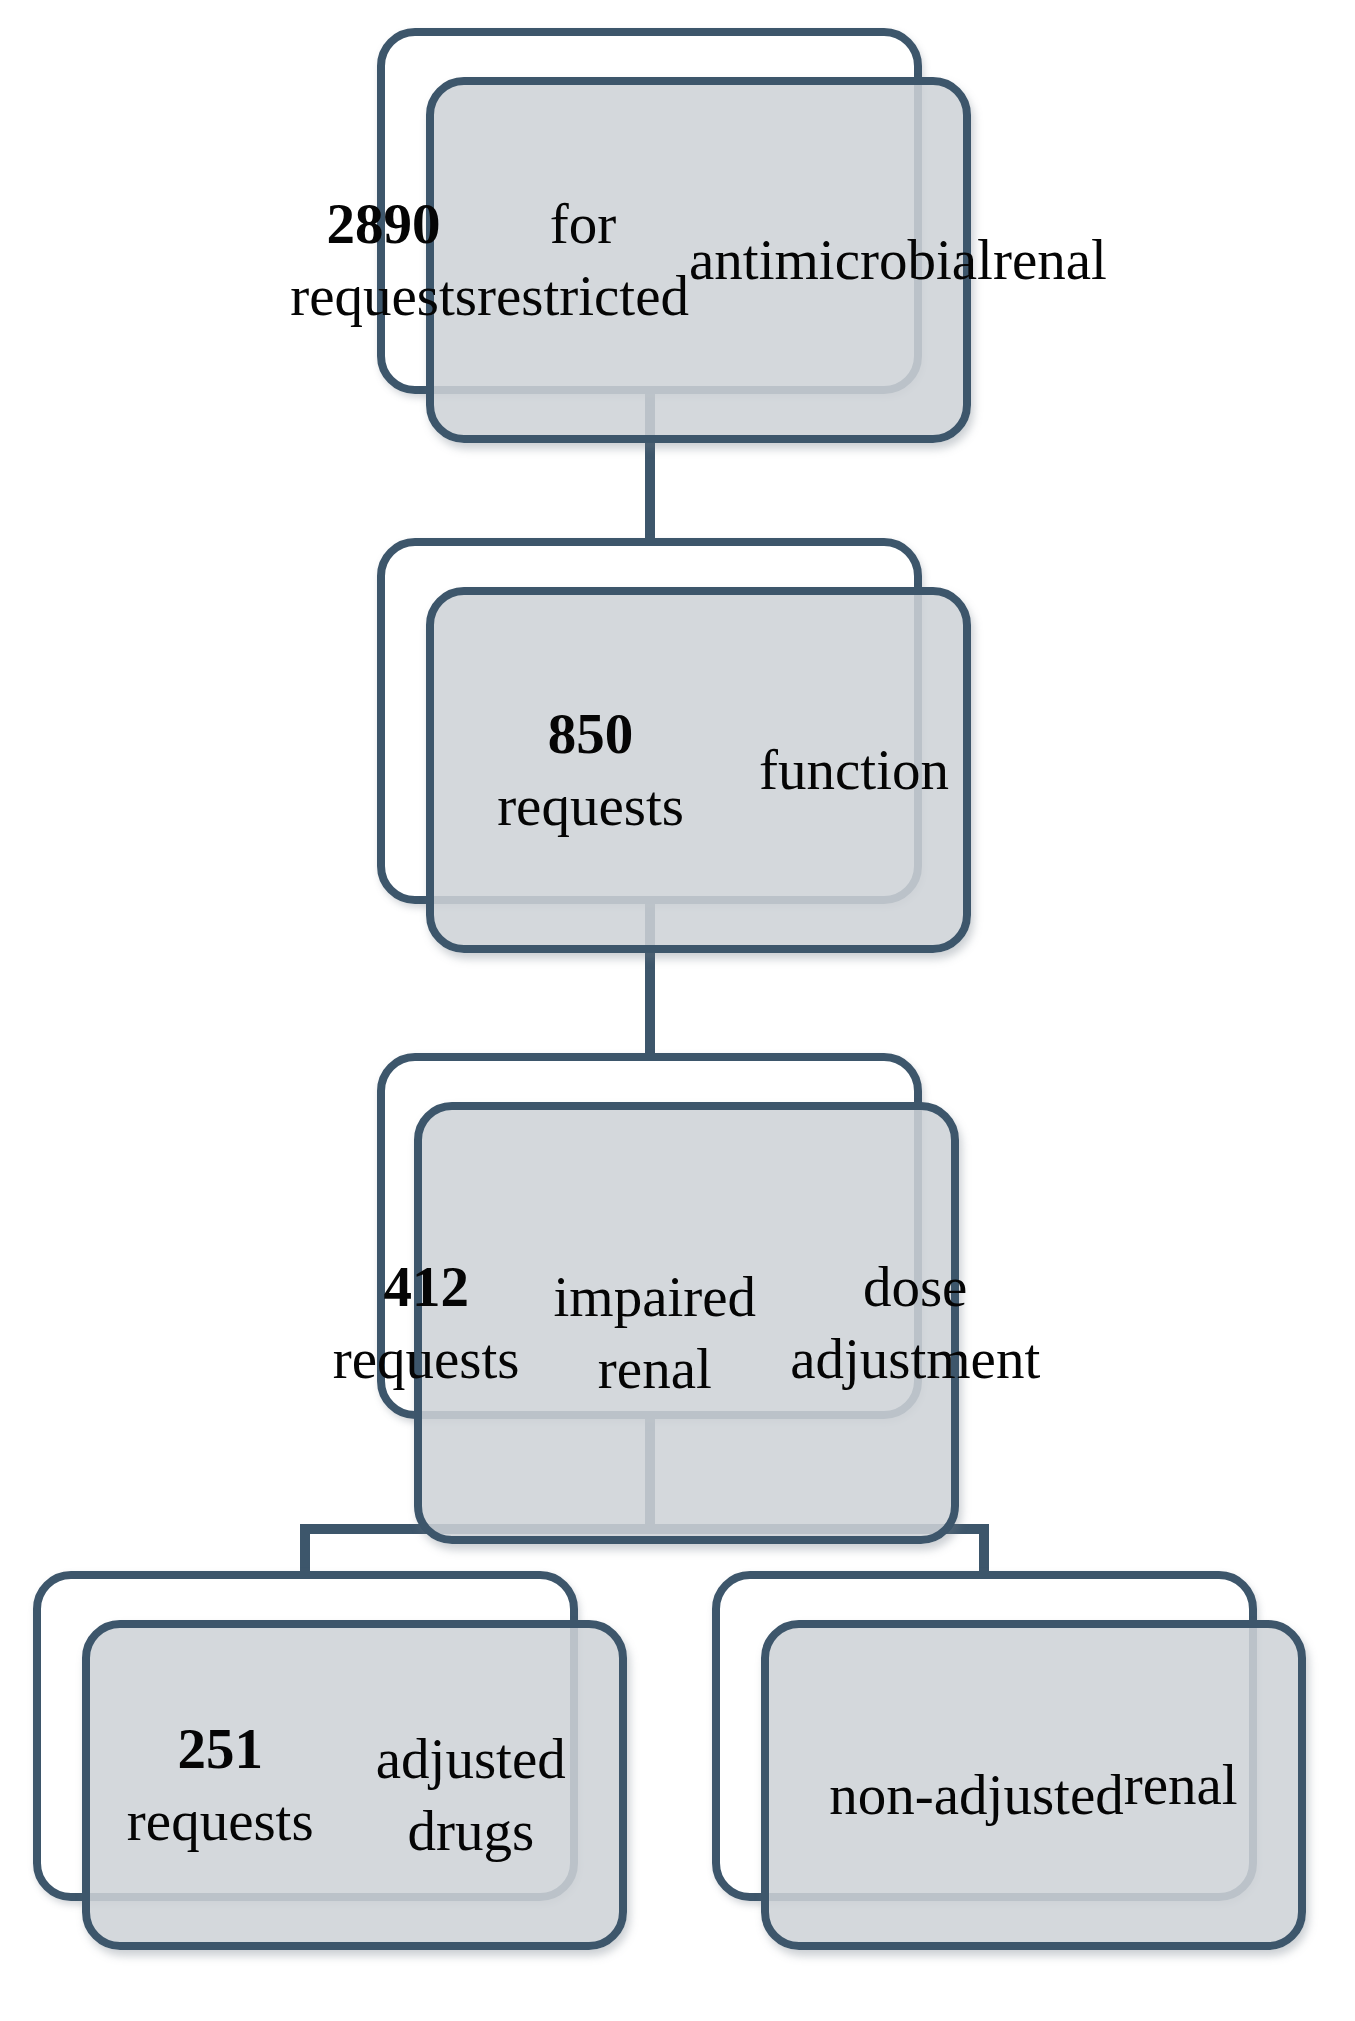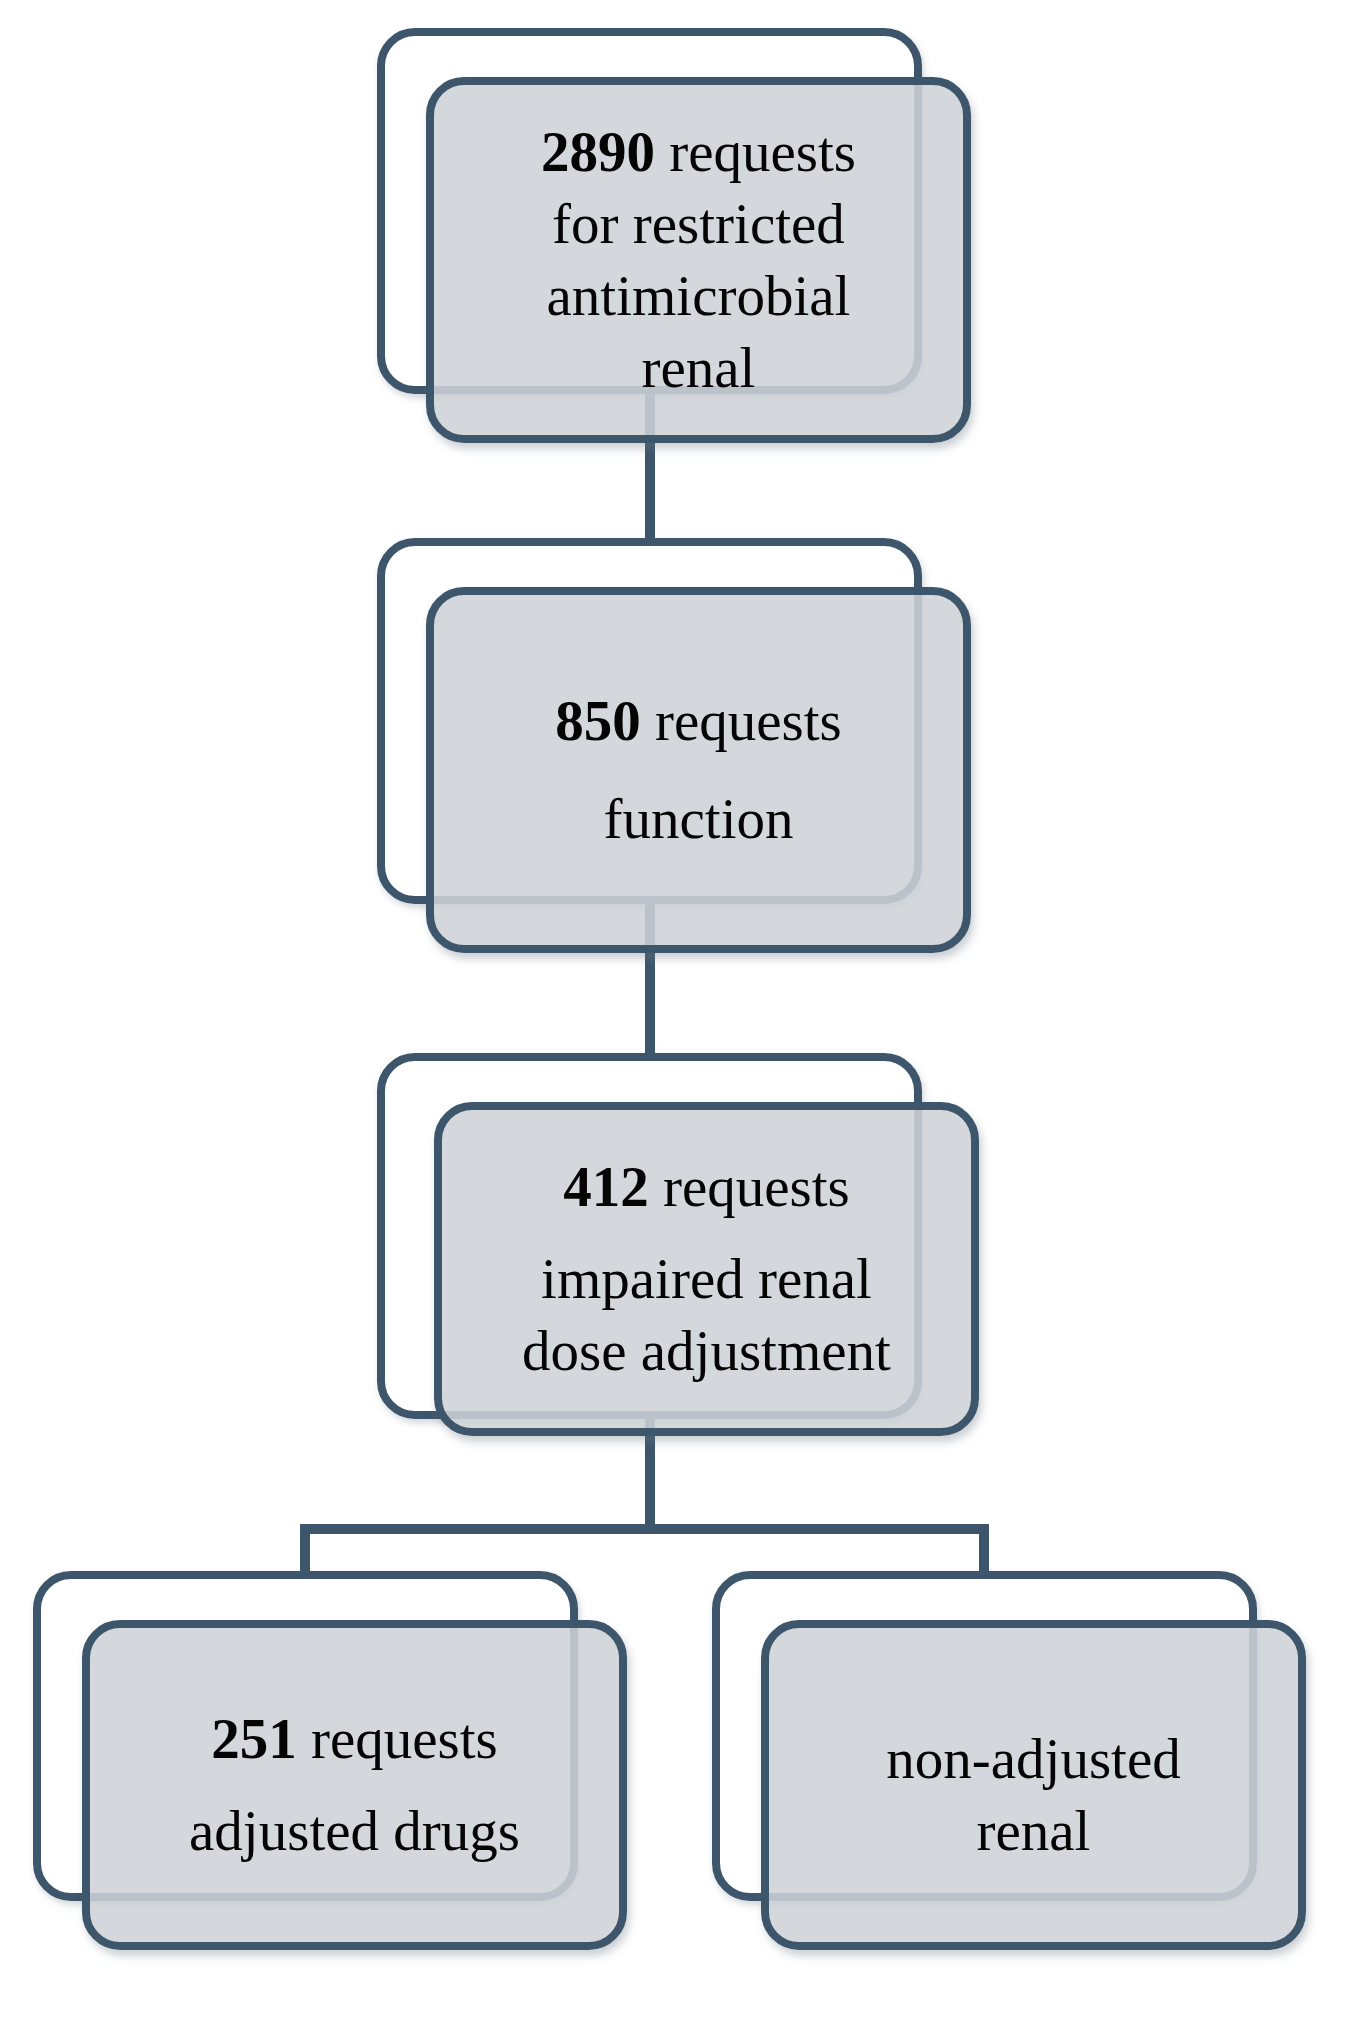--- a/index.html
+++ b/index.html
@@ -37,21 +37,21 @@
   
   .frontbox{
     position:absolute;
     box-sizing:border-box;
     background:rgba(206,210,215,0.87);
     border:8px solid var(--outline);
     border-radius:38px;
     z-index:3;
     box-shadow:3px 6px 9px rgba(110,120,132,0.35);
     display:flex;
-    flex-direction:column;
+    flex-direction:row;
     align-items:center;
     justify-content:center;
     text-align:center;
     font-size:57px;
     line-height:72px;
     padding:0 14px;
   }
   .frontbox .num{font-weight:bold;}
   .para{margin:0;}
   .para2{margin:20px 0 0 0;}
@@ -76,21 +76,21 @@
     <div class="para">renal</div>
   </div>
 
   <div class="backbox" style="left:377px;top:538px;width:545px;height:366px;"></div>
   <div class="frontbox" style="left:426px;top:587px;width:545px;height:366px;gap:26px;">
     <div class="para"><span class="num">850</span><span> requests</span></div>
     <div class="para">function</div>
   </div>
 
   <div class="backbox" style="left:377px;top:1053px;width:545px;height:366px;"></div>
-  <div class="frontbox" style="left:434px;top:1102px;width:545px;height:334px;">
+  <div class="frontbox" style="left:414px;top:1102px;width:545px;height:442px;gap:34px;">
     <div class="para"><span class="num">412</span><span> requests</span></div>
     <div class="para para2">impaired renal</div>
     <div class="para">dose adjustment</div>
   </div>
 
   <div class="backbox" style="left:33px;top:1571px;width:545px;height:330px;"></div>
   <div class="frontbox" style="left:82px;top:1620px;width:545px;height:330px;">
     <div class="para"><span class="num">251</span><span> requests</span></div>
     <div class="para para2">adjusted drugs</div>
   </div>

